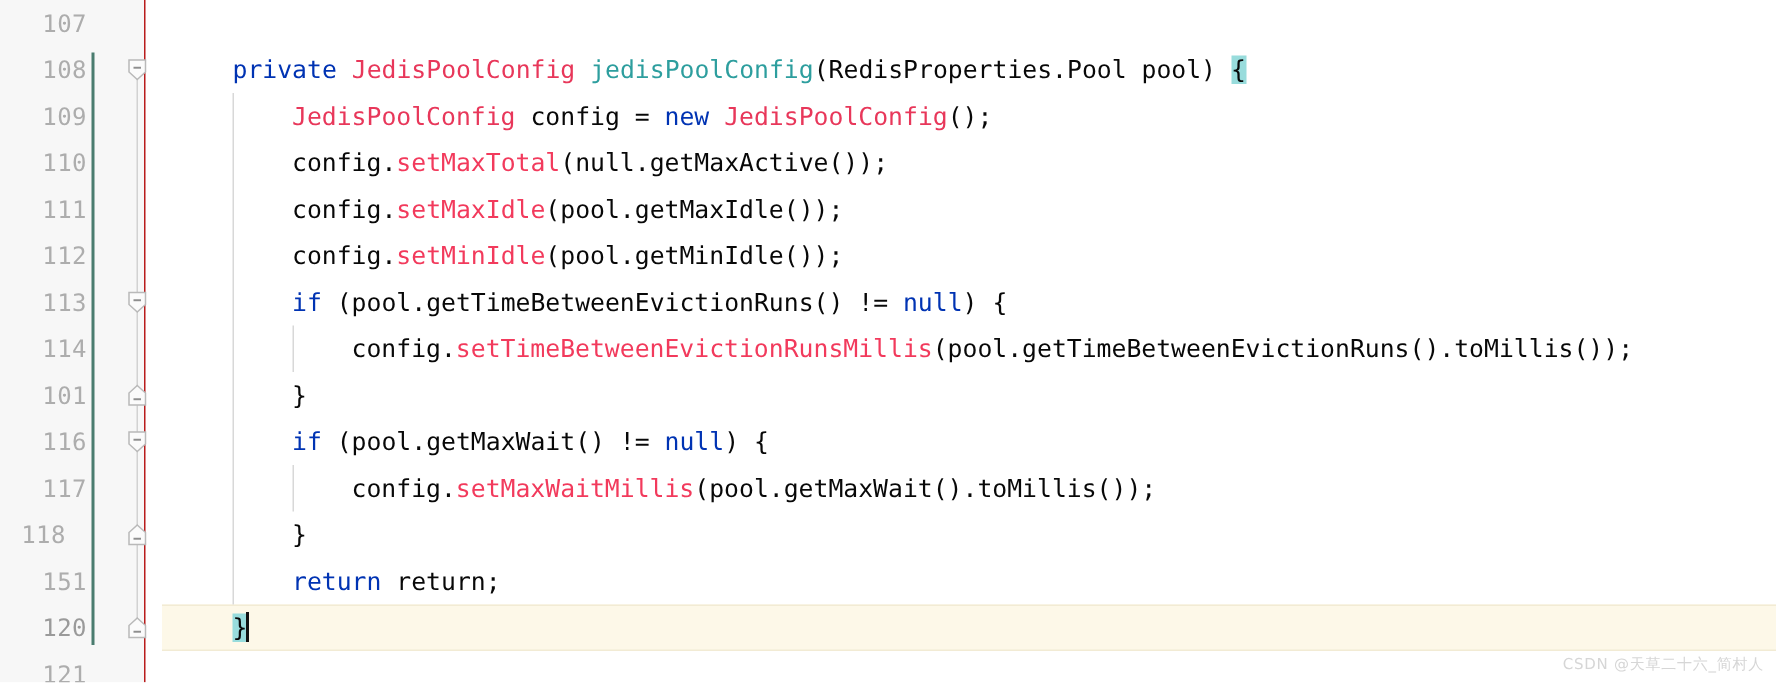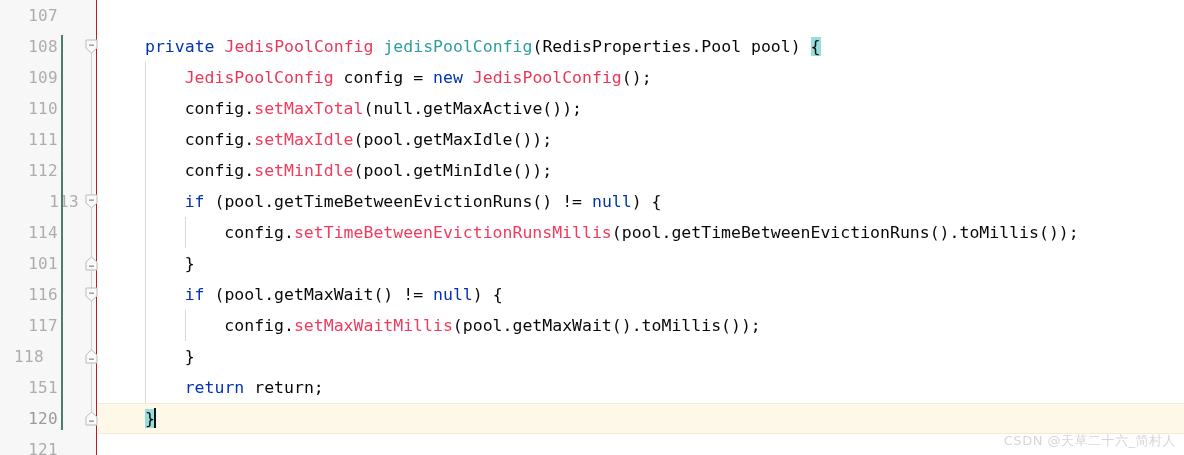--- a/index.html
+++ b/index.html
@@ -64,21 +64,21 @@
   .foldline {
     position: absolute;
     left: 91px;
     width: 1px;
     background: #d2d2d2;
   }
 
   
   #code {
     position: absolute;
-    left: 98px; top: 0;
+    left: 108px; top: 0;
     right: 0; height: 455px;
     background: #ffffff;
     padding-left: 32px;
   }
   .row {
     position: absolute;
     left: 0; right: 0;
     height: 31px;
     line-height: 31px;
     white-space: pre;
@@ -129,21 +129,21 @@
     vertical-align: -4px;
     margin-left: -1px;
   }
 
   
   #watermark {
     position: absolute;
     right: 8px;
     bottom: 5px;
     font-family: "DejaVu Sans", "Liberation Sans", sans-serif;
-    font-size: 13px;
+    font-size: 10px;
     color: #d6d6d6;
     letter-spacing: 0.5px;
     user-select: none;
     white-space: nowrap;
   }
 </style>
 </head>
 <body>
 
 <div id="editor">
@@ -151,21 +151,21 @@
   <div class="gutterhl" id="gutterhl" style="top: 403px;"></div>
 
   <div id="gutter">
     <div id="linenums">
         <div class="linenum" style="top: 0px;">107</div>
         <div class="linenum" style="top: 31px;">108</div>
         <div class="linenum" style="top: 62px;">109</div>
         <div class="linenum" style="top: 93px;">110</div>
         <div class="linenum" style="top: 124px;">111</div>
         <div class="linenum" style="top: 155px;">112</div>
-        <div class="linenum" style="top: 186px; margin-left: 21px;">113</div>
+        <div class="linenum" style="top: 186px;">113</div>
         <div class="linenum" style="top: 217px;">114</div>
         <div class="linenum" style="top: 248px;">101</div>
         <div class="linenum" style="top: 279px;">116</div>
         <div class="linenum" style="top: 310px;">117</div>
         <div class="linenum" style="top: 341px; text-align: center;">118</div>
         <div class="linenum" style="top: 372px;">151</div>
         <div class="linenum current" style="top: 403px;">120</div>
         <div class="linenum" style="top: 434px;">121</div>
       </div>
     <div id="changebar" style="top: 35px; height: 395px;"></div>

